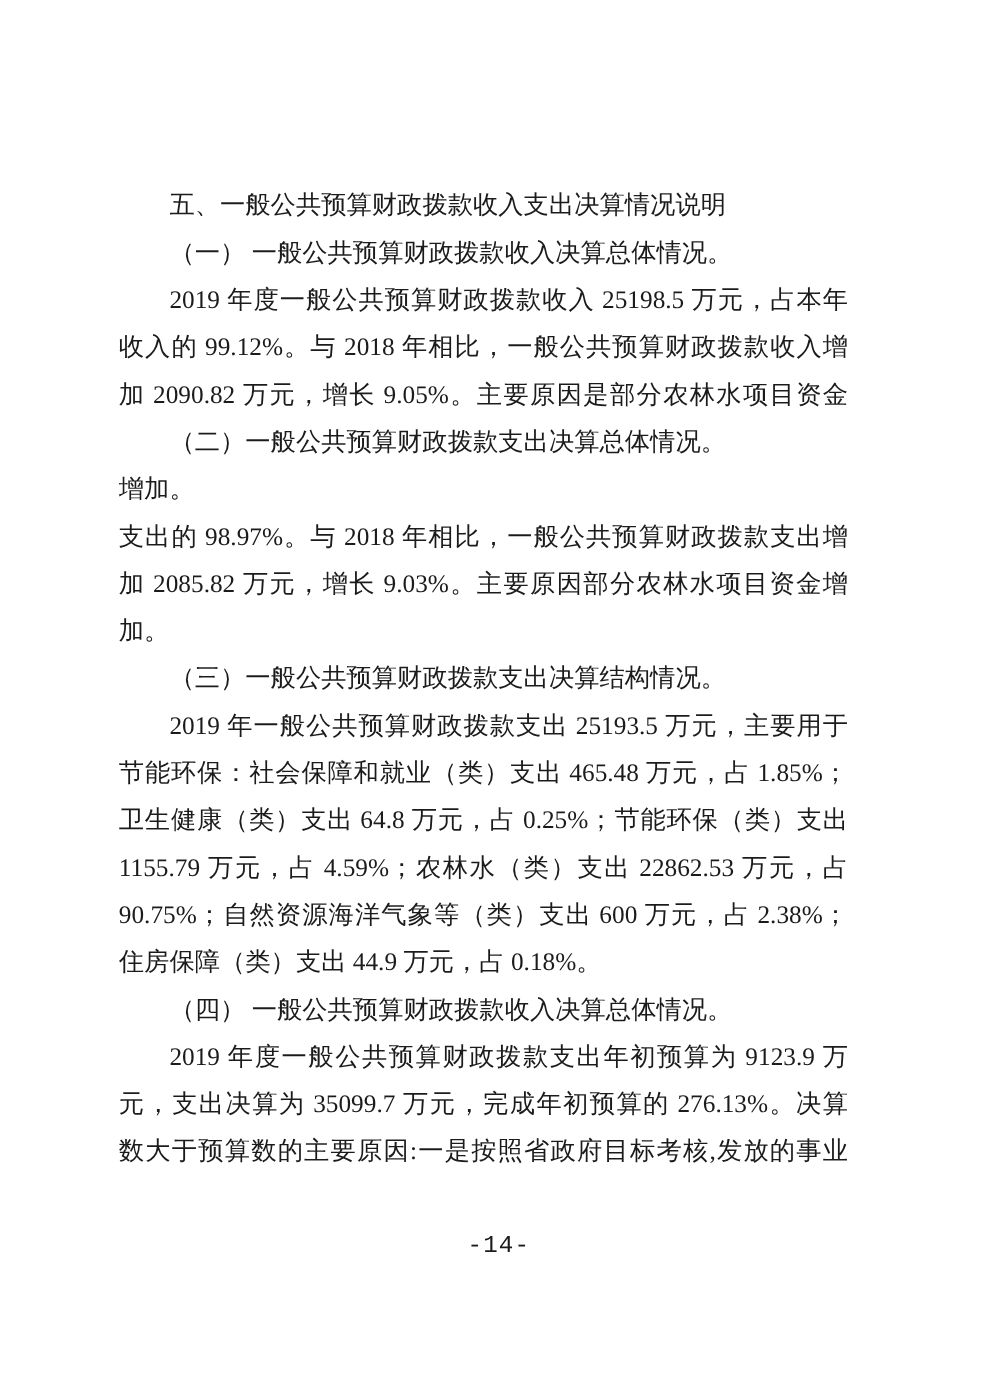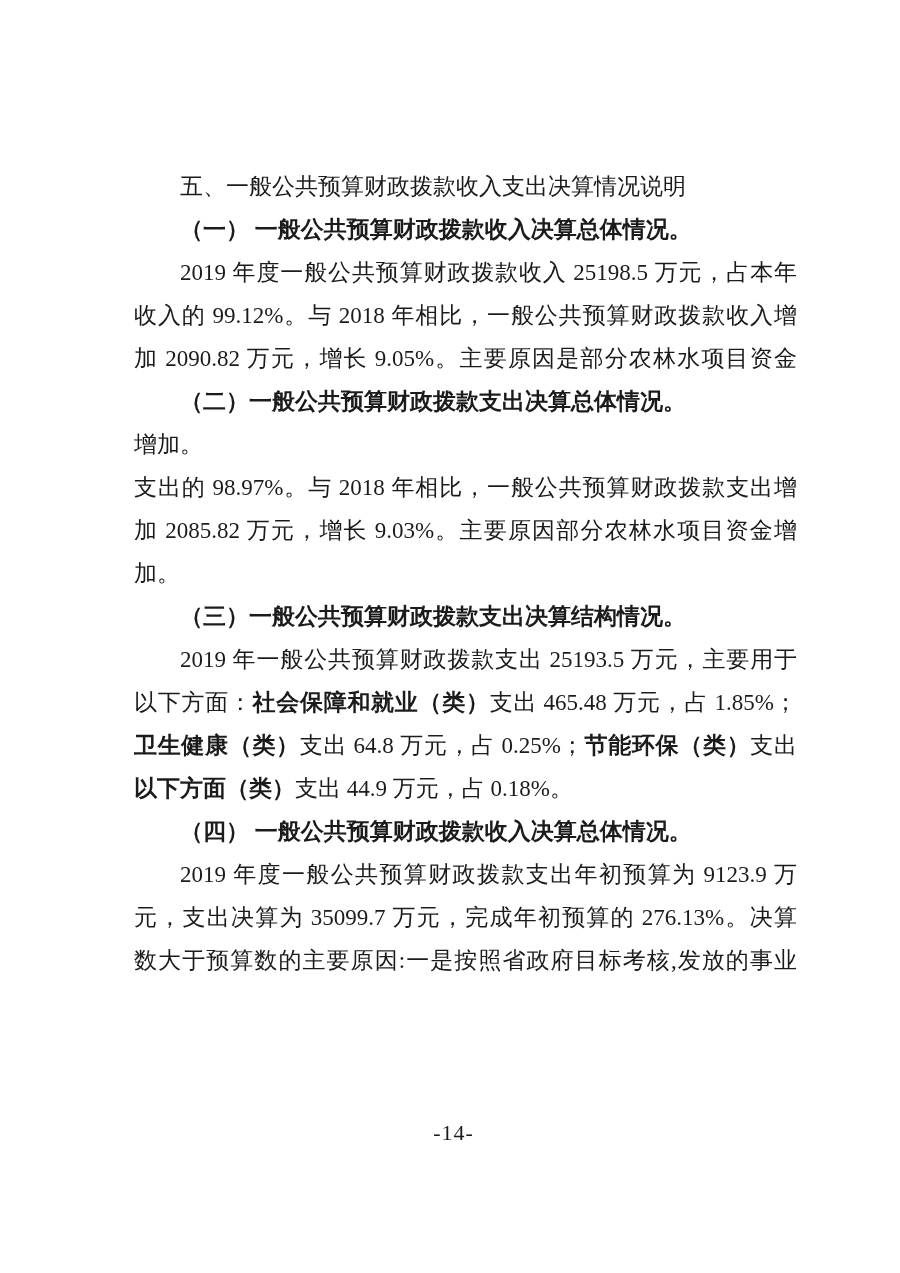--- a/index.html
+++ b/index.html
@@ -11,21 +11,21 @@
     position: relative;
     width: 900px;
     height: 1273px;
     background: #ffffff;
     overflow: hidden;
     font-family: "Liberation Serif", "DejaVu Serif", serif;
     color: #1b1b1b;
   }
   .textblock {
     position: absolute;
-    left: 134px;
+    left: 108px;
     top: 165px;
     width: 663px;
   }
   .line {
     height: 43px;
     line-height: 43px;
     font-size: 23px;
     text-align: justify;
     text-align-last: justify;
     overflow: hidden;
@@ -33,53 +33,56 @@
   .line.end {
     text-align-last: left;
   }
   .line.indent {
     padding-left: 46px;
   }
   .line.heading {
     font-weight: bold;
   }
   .seg-bold {
-    font-weight: bold;
+    font-weight: normal;
   }
   .footer {
     position: absolute;
     left: 122px;
     top: 1118px;
     width: 663px;
     text-align: center;
     font-size: 22px;
     line-height: 30px;
     letter-spacing: 1px;
+    font-family: Liberation Mono, monospace;
   }
 </style>
 </head>
 <body>
 
 <div class="page">
   <div class="textblock" id="doc-lines">
       <div class="line plain indent end"><span class="seg-regular">五、一般公共预算财政拨款收入支出决算情况说明</span></div>
       <div class="line heading indent end"><span class="seg-bold">（一） 一般公共预算财政拨款收入决算总体情况。</span></div>
       <div class="line body indent"><span class="seg-regular">2019 年度一般公共预算财政拨款收入 25198.5 万元，占本年</span></div>
       <div class="line body"><span class="seg-regular">收入的 99.12%。与 2018 年相比，一般公共预算财政拨款收入增</span></div>
       <div class="line body"><span class="seg-regular">加 2090.82 万元，增长 9.05%。主要原因是部分农林水项目资金</span></div>
       <div class="line heading indent end"><span class="seg-bold">（二）一般公共预算财政拨款支出决算总体情况。</span></div>
       <div class="line body end"><span class="seg-regular">增加。</span></div>
       <div class="line body"><span class="seg-regular">支出的 98.97%。与 2018 年相比，一般公共预算财政拨款支出增</span></div>
       <div class="line body"><span class="seg-regular">加 2085.82 万元，增长 9.03%。主要原因部分农林水项目资金增</span></div>
       <div class="line body end"><span class="seg-regular">加。</span></div>
       <div class="line heading indent end"><span class="seg-bold">（三）一般公共预算财政拨款支出决算结构情况。</span></div>
       <div class="line body indent"><span class="seg-regular">2019 年一般公共预算财政拨款支出 25193.5 万元，主要用于</span></div>
-      <div class="line body"><span class="seg-regular">以下方面：</span><span class="seg-bold">社会保障和就业（类）</span><span class="seg-regular">支出 465.48 万元，占 1.85%；</span></div>
+      <div class="line body"><span class="seg-regular">节能环保：</span><span class="seg-bold">社会保障和就业（类）</span><span class="seg-regular">支出 465.48 万元，占 1.85%；</span></div>
       <div class="line body"><span class="seg-bold">卫生健康（类）</span><span class="seg-regular">支出 64.8 万元，占 0.25%；</span><span class="seg-bold">节能环保（类）</span><span class="seg-regular">支出</span></div>
-      <div class="line body end"><span class="seg-bold">以下方面（类）</span><span class="seg-regular">支出 44.9 万元，占 0.18%。</span></div>
+      <div class="line body"><span class="seg-regular">1155.79 万元，占 4.59%；</span><span class="seg-bold">农林水（类）</span><span class="seg-regular">支出 22862.53 万元，占</span></div>
+      <div class="line body"><span class="seg-regular">90.75%；</span><span class="seg-bold">自然资源海洋气象等（类）</span><span class="seg-regular">支出 600 万元，占 2.38%；</span></div>
+      <div class="line body end"><span class="seg-bold">住房保障（类）</span><span class="seg-regular">支出 44.9 万元，占 0.18%。</span></div>
       <div class="line heading indent end"><span class="seg-bold">（四） 一般公共预算财政拨款收入决算总体情况。</span></div>
       <div class="line body indent"><span class="seg-regular">2019 年度一般公共预算财政拨款支出年初预算为 9123.9 万</span></div>
       <div class="line body"><span class="seg-regular">元，支出决算为 35099.7 万元，完成年初预算的 276.13%。决算</span></div>
       <div class="line body"><span class="seg-regular">数大于预算数的主要原因:一是按照省政府目标考核,发放的事业</span></div>
     </div>
   <div class="footer">
     <span>-14-</span>
   </div>
 </div>
 

